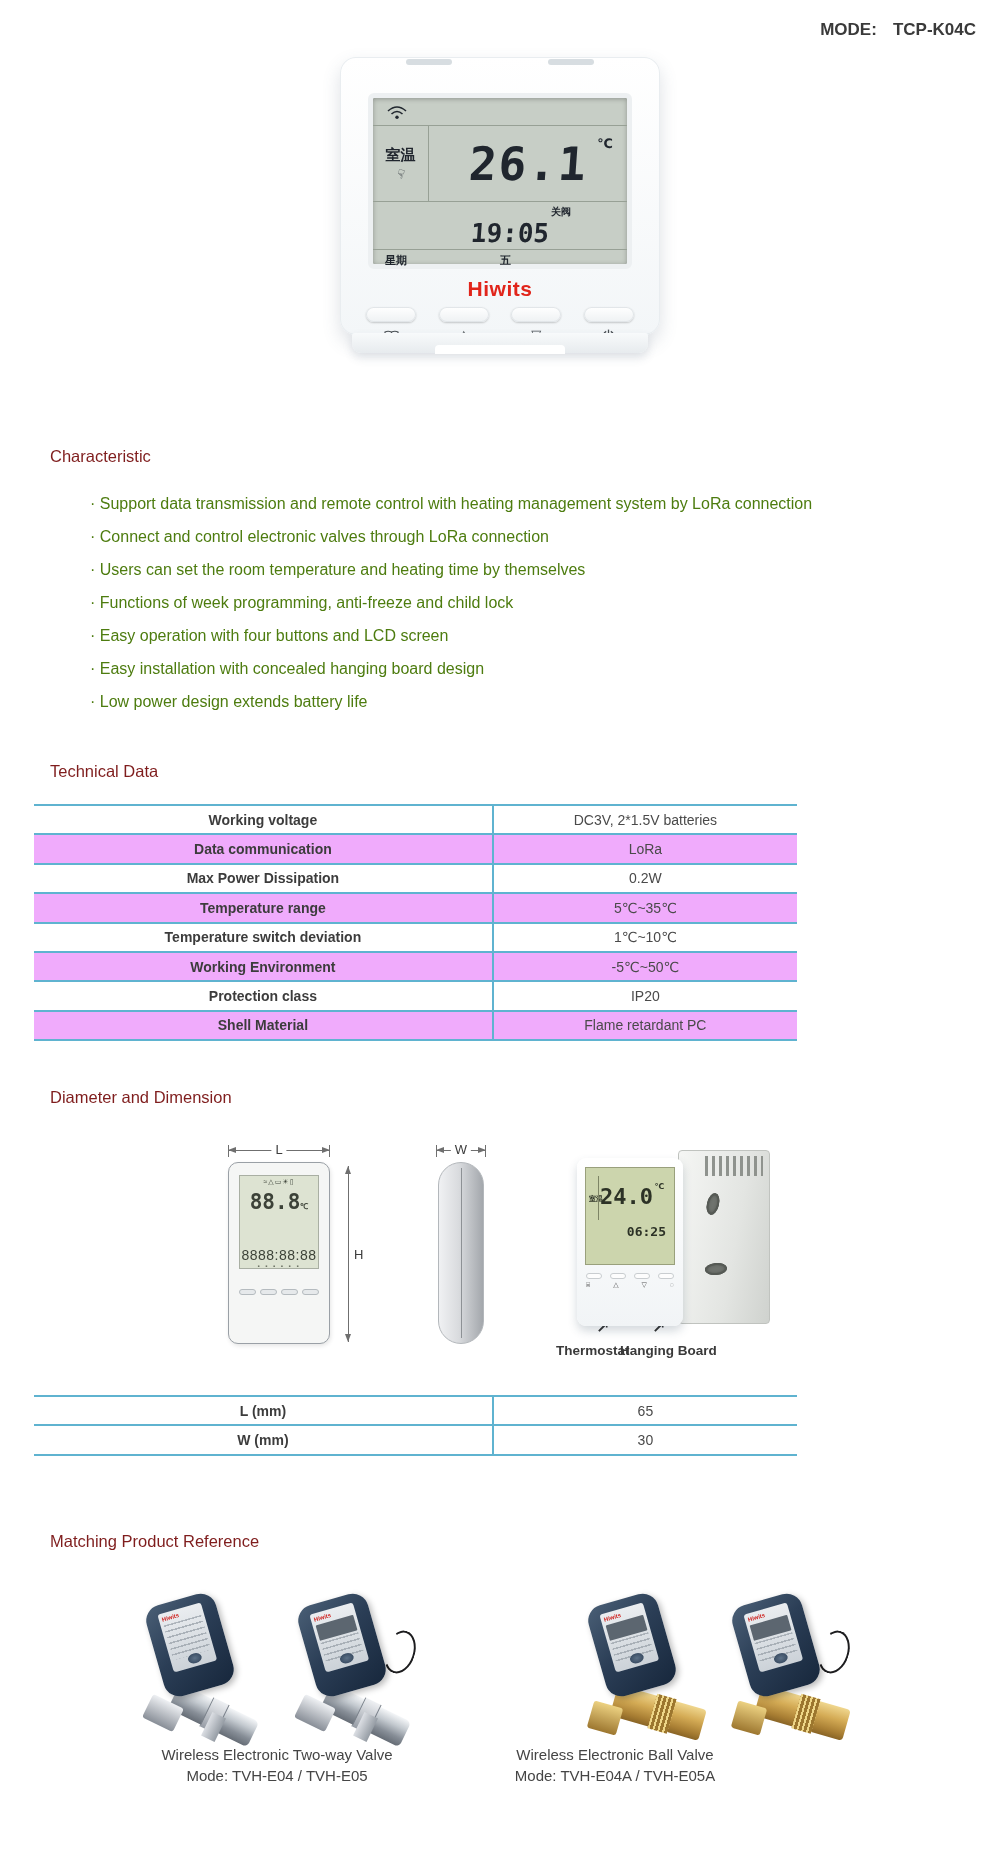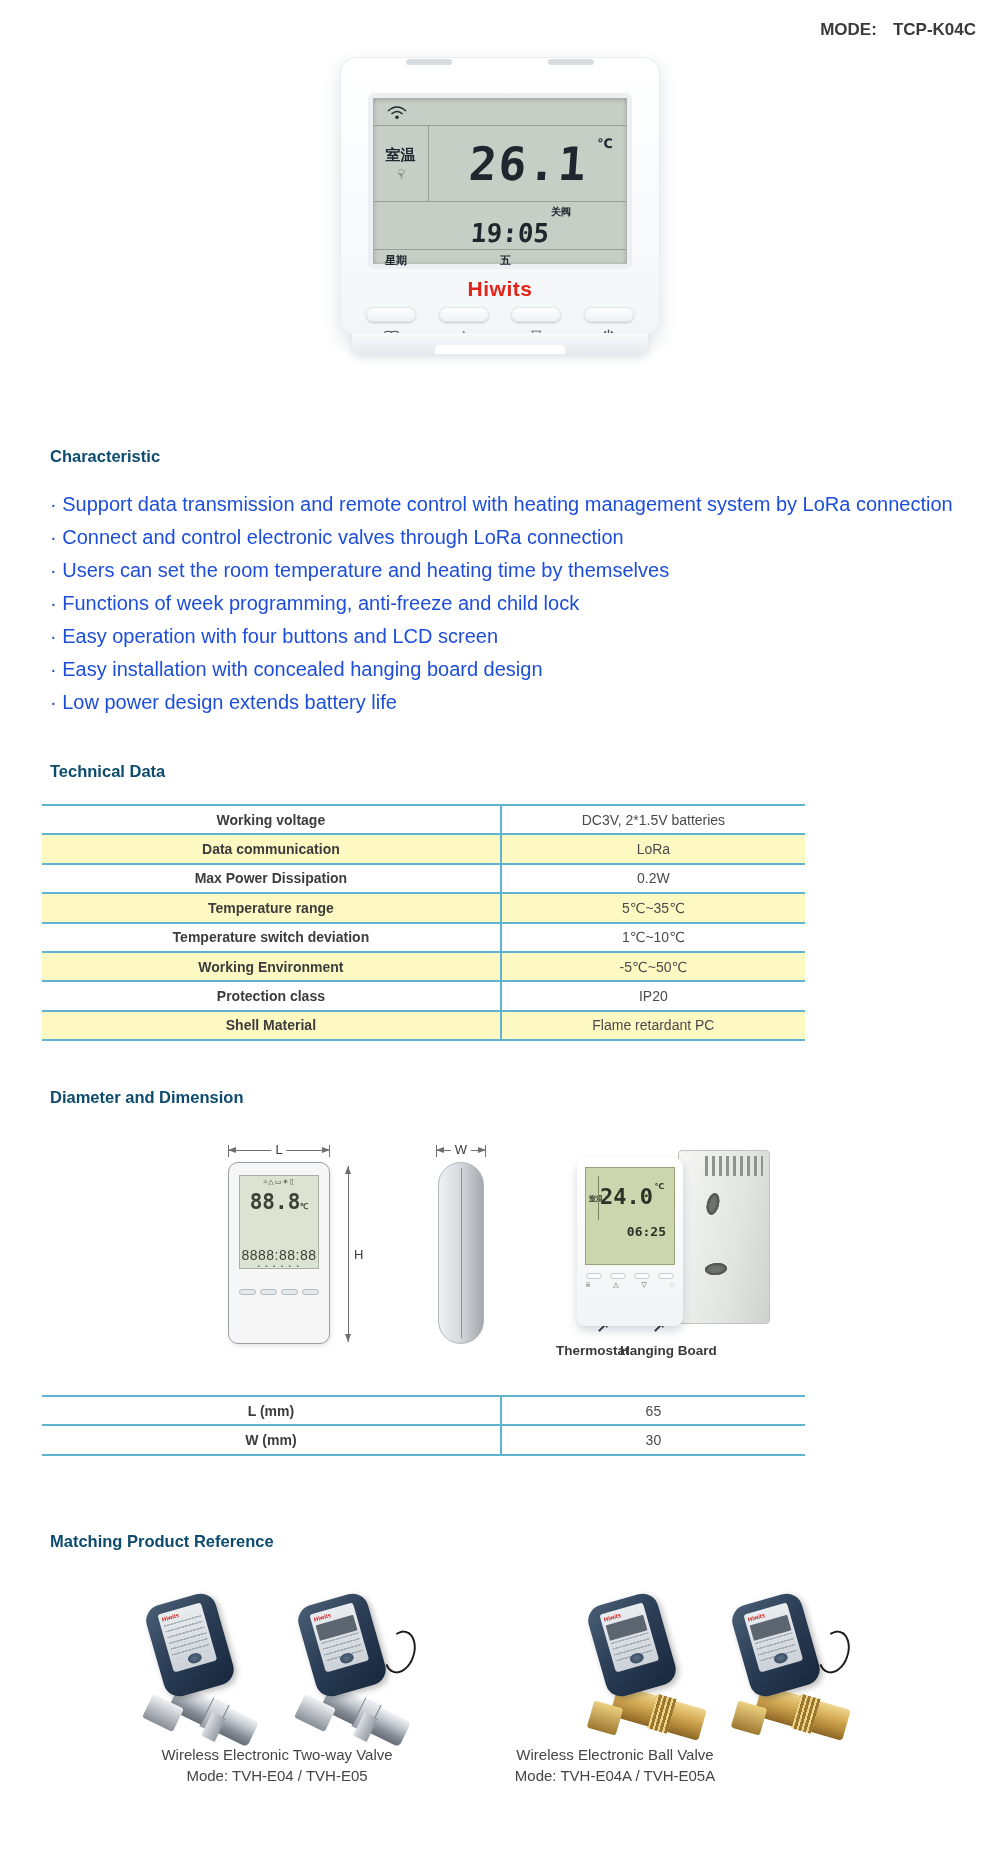--- a/index.html
+++ b/index.html
@@ -5,28 +5,28 @@
   * { margin:0; padding:0; box-sizing:border-box; }
   html,body { background:#ffffff; }
   body { width:1000px; font-family:"Liberation Sans","DejaVu Sans",sans-serif; }
   .page { position:relative; width:1000px; height:1852px; background:#fff; overflow:hidden; }
 
   
   .mode-line { position:absolute; top:20px; right:24px; display:flex; gap:16px;
     font-size:17px; font-weight:bold; color:#3a3a3a; }
 
   
-  .h1 { position:absolute; left:50px; font-size:16.5px; font-weight:bold; color:#0c4a6e; }
+  .h1 { position:absolute; left:50px; font-size:16.5px; font-weight:normal; color:#7f1d1d; }
   .bullets { position:absolute; left:50px; top:494px; width:910px; }
-  .bullets div { font-size:20px; color:#1d4ed8; line-height:20px; margin-bottom:13px; }
-
-  
-  .tbl { position:absolute; left:42px; width:763px; border-bottom:2px solid #5fb3d0;text-align:right; }
+  .bullets div { font-size:16px; color:#4d7c0f; line-height:20px; margin-bottom:13px;margin-left:40px; }
+
+  
+  .tbl { position:absolute; left:34px; width:763px; border-bottom:2px solid #5fb3d0;text-align:right; }
   .trow { display:flex; height:29.4px; align-items:stretch; border-top:2px solid #5fb3d0; background:#fff; }
-  .trow.alt { background:#fef9c3; }
+  .trow.alt { background:#f0abfc; }
   .tc { display:flex; align-items:center; justify-content:center; font-size:14px; }
   .tc-l { width:60%; font-weight:bold; color:#3c3c3c; }
   .tc-r { width:40%; color:#4a4a4a; border-left:2px solid #5fb3d0; }
 
   
   .device { position:absolute; left:340px; top:57px; width:320px; height:278px;
     background:linear-gradient(#ffffff,#f3f6f8); border-radius:16px;
     box-shadow:0 8px 18px rgba(70,90,110,.18), inset 0 0 0 1px #e9edf0; }
   .topslot { position:absolute; top:2px; width:46px; height:6px; background:#d7dde1; border-radius:3px; }
   .lcd { position:absolute; left:28px; top:36px; width:264px; height:176px;

